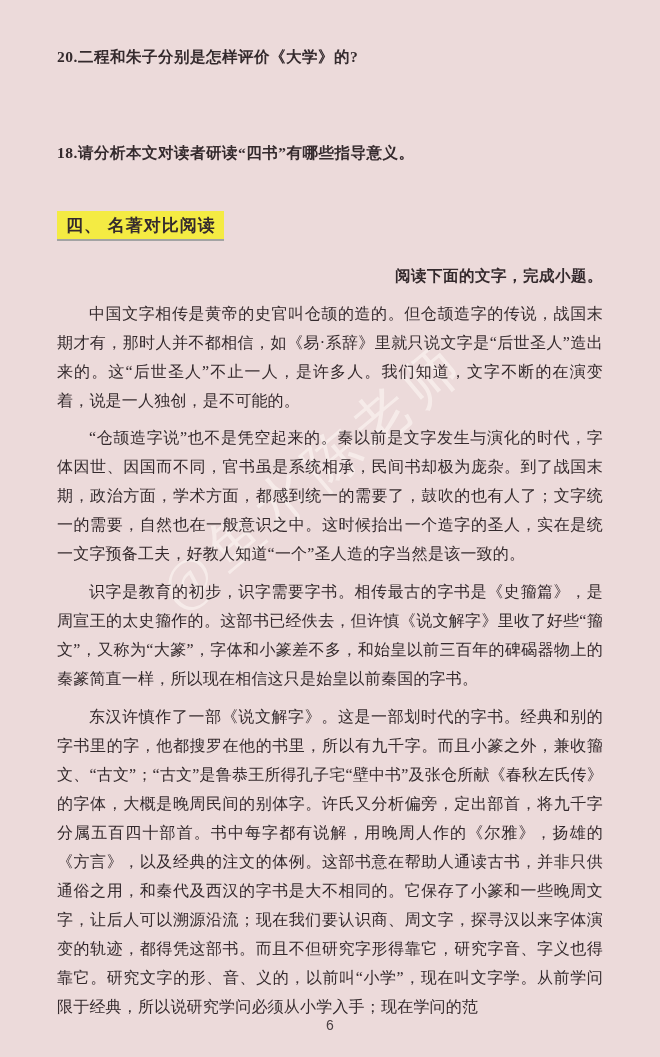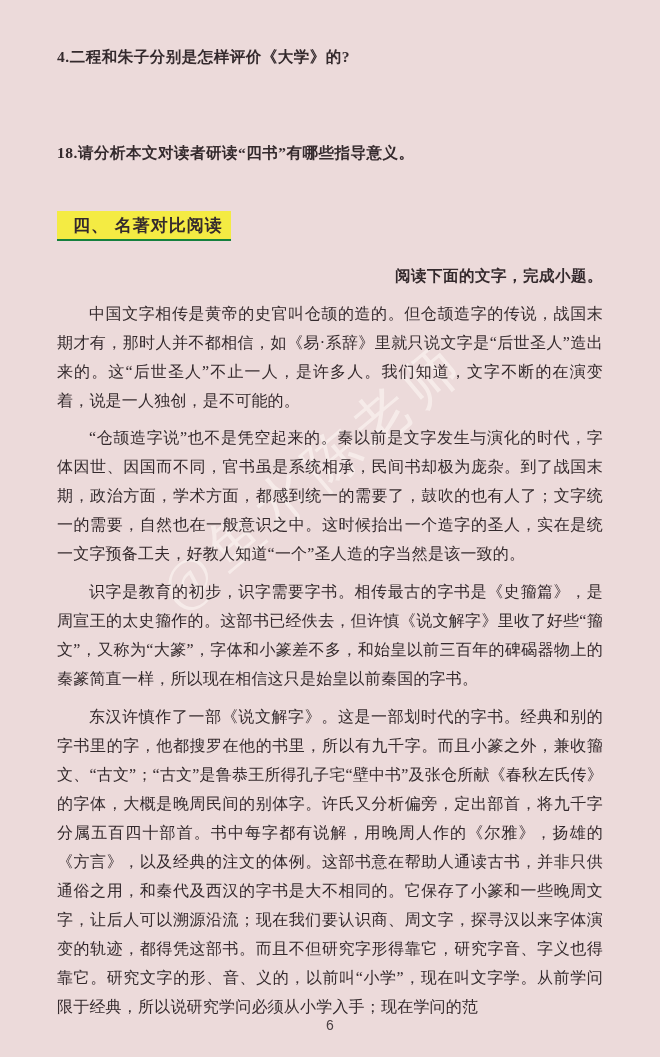--- a/index.html
+++ b/index.html
@@ -28,22 +28,22 @@
   .question.q18 { margin-top: 74px; }
   .section-heading {
     margin: 47px 0 0 0;
     font-size: 17px;
     font-weight: bold;
     font-family: "Liberation Sans", "DejaVu Sans", sans-serif;
   }
   .section-heading .hl {
     display: inline-block;
     background: #f4eb43;
-    padding: 3px 8px 2px 16px;
-    border-bottom: 2px solid #15803d;
+    padding: 3px 8px 2px 9px;
+    border-bottom: 2px solid #a3a3a3;
     letter-spacing: 1px;
   }
   .instruction {
     margin: 25px 0 0 0;
     font-size: 15.5px;
     font-weight: bold;
     font-family: "Liberation Sans", "DejaVu Sans", sans-serif;
     letter-spacing: 0.5px;
     text-align: right;
   }
@@ -91,21 +91,21 @@
 </style>
 </head>
 <body>
 
 <div class="page">
 
   <div class="watermark">@鱼水陈老师</div>
 
   <div class="content">
 
-    <p class="question">4.二程和朱子分别是怎样评价《大学》的?</p>
+    <p class="question">20.二程和朱子分别是怎样评价《大学》的?</p>
 
     <p class="question q18">18.请分析本文对读者研读“四书”有哪些指导意义。</p>
 
     <h2 class="section-heading">
       <span class="hl">四、 名著对比阅读</span>
     </h2>
 
     <p class="instruction">阅读下面的文字，完成小题。</p>
 
 

